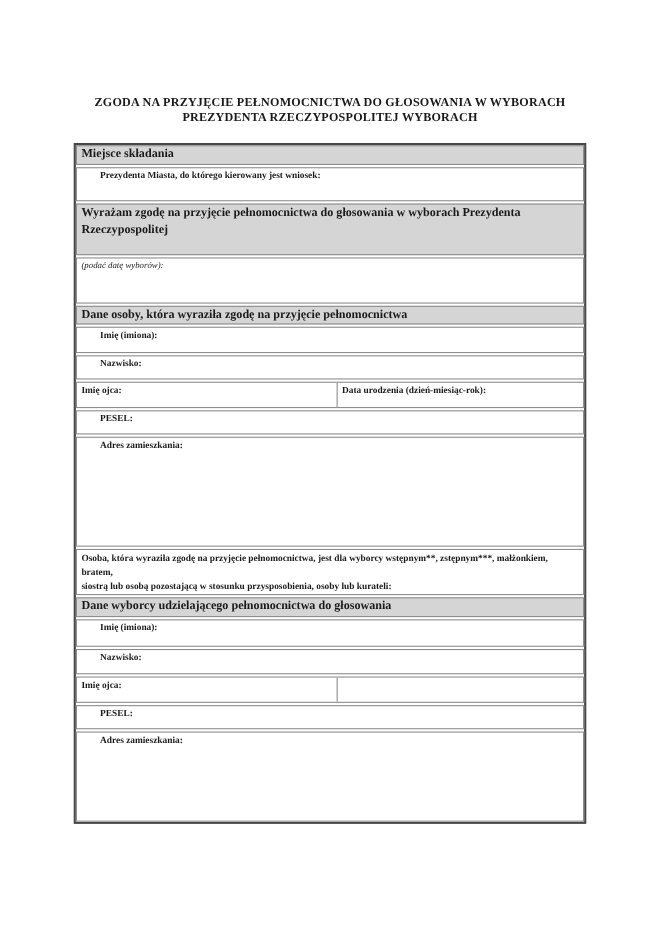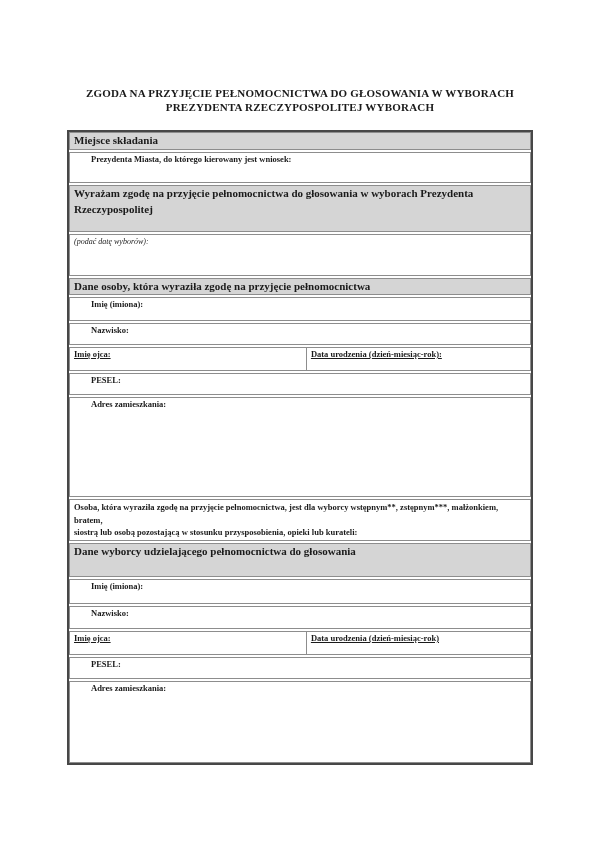--- a/index.html
+++ b/index.html
@@ -59,21 +59,20 @@
   .row.hint {
     font-style: italic;
     font-weight: normal;
     font-size: 8px;
     line-height: 11px;
     color: #222;
   }
   .row.split {
     display: flex;
     padding: 0;
-    text-decoration: underline;
   }
   .row.split .cell {
     box-sizing: border-box;
     padding: 1px 4px 0 4px;
     font-weight: bold;
     font-size: 8.5px;
     line-height: 11px;
   }
   .row.split .cell.left {
     width: 51.5%;
@@ -140,40 +139,37 @@
     <div class="row field" style="height:22px">
       <span>PESEL:</span>
     </div>
 
     <div class="row field" style="height:100px">
       <span>Adres zamieszkania:</span>
     </div>
 
     <div class="row relacja" style="height:42px">
       <span class="line">Osoba, która wyraziła zgodę na przyjęcie pełnomocnictwa, jest dla wyborcy wstępnym**, zstępnym***, małżonkiem, bratem,</span>
-      <span class="line">siostrą lub osobą pozostającą w stosunku przysposobienia, opieki lub kurateli:</span>
+      <span class="line">siostrą lub osobą pozostającą w stosunku przysposobienia, osoby lub kurateli:</span>
 
     </div>
 
-    <div class="row header" style="height:34px">Dane wyborcy udzielającego pełnomocnictwa do głosowania</div>
+    <div class="row header" style="height:18px">Dane wyborcy udzielającego pełnomocnictwa do głosowania</div>
 
     <div class="row field" style="height:25px">
       <span>Imię (imiona):</span>
     </div>
 
     <div class="row field" style="height:23px">
       <span>Nazwisko:</span>
     </div>
 
     <div class="row split" style="height:24px">
       <div class="cell left">
         <span>Imię ojca:</span>
-      </div>
-      <div class="cell right">
-        <span>Data urodzenia (dzień-miesiąc-rok)</span>
       </div>
     </div>
 
     <div class="row field" style="height:22px">
       <span>PESEL:</span>
     </div>
 
     <div class="row field" style="height:82px">
       <span>Adres zamieszkania:</span>
     </div>

